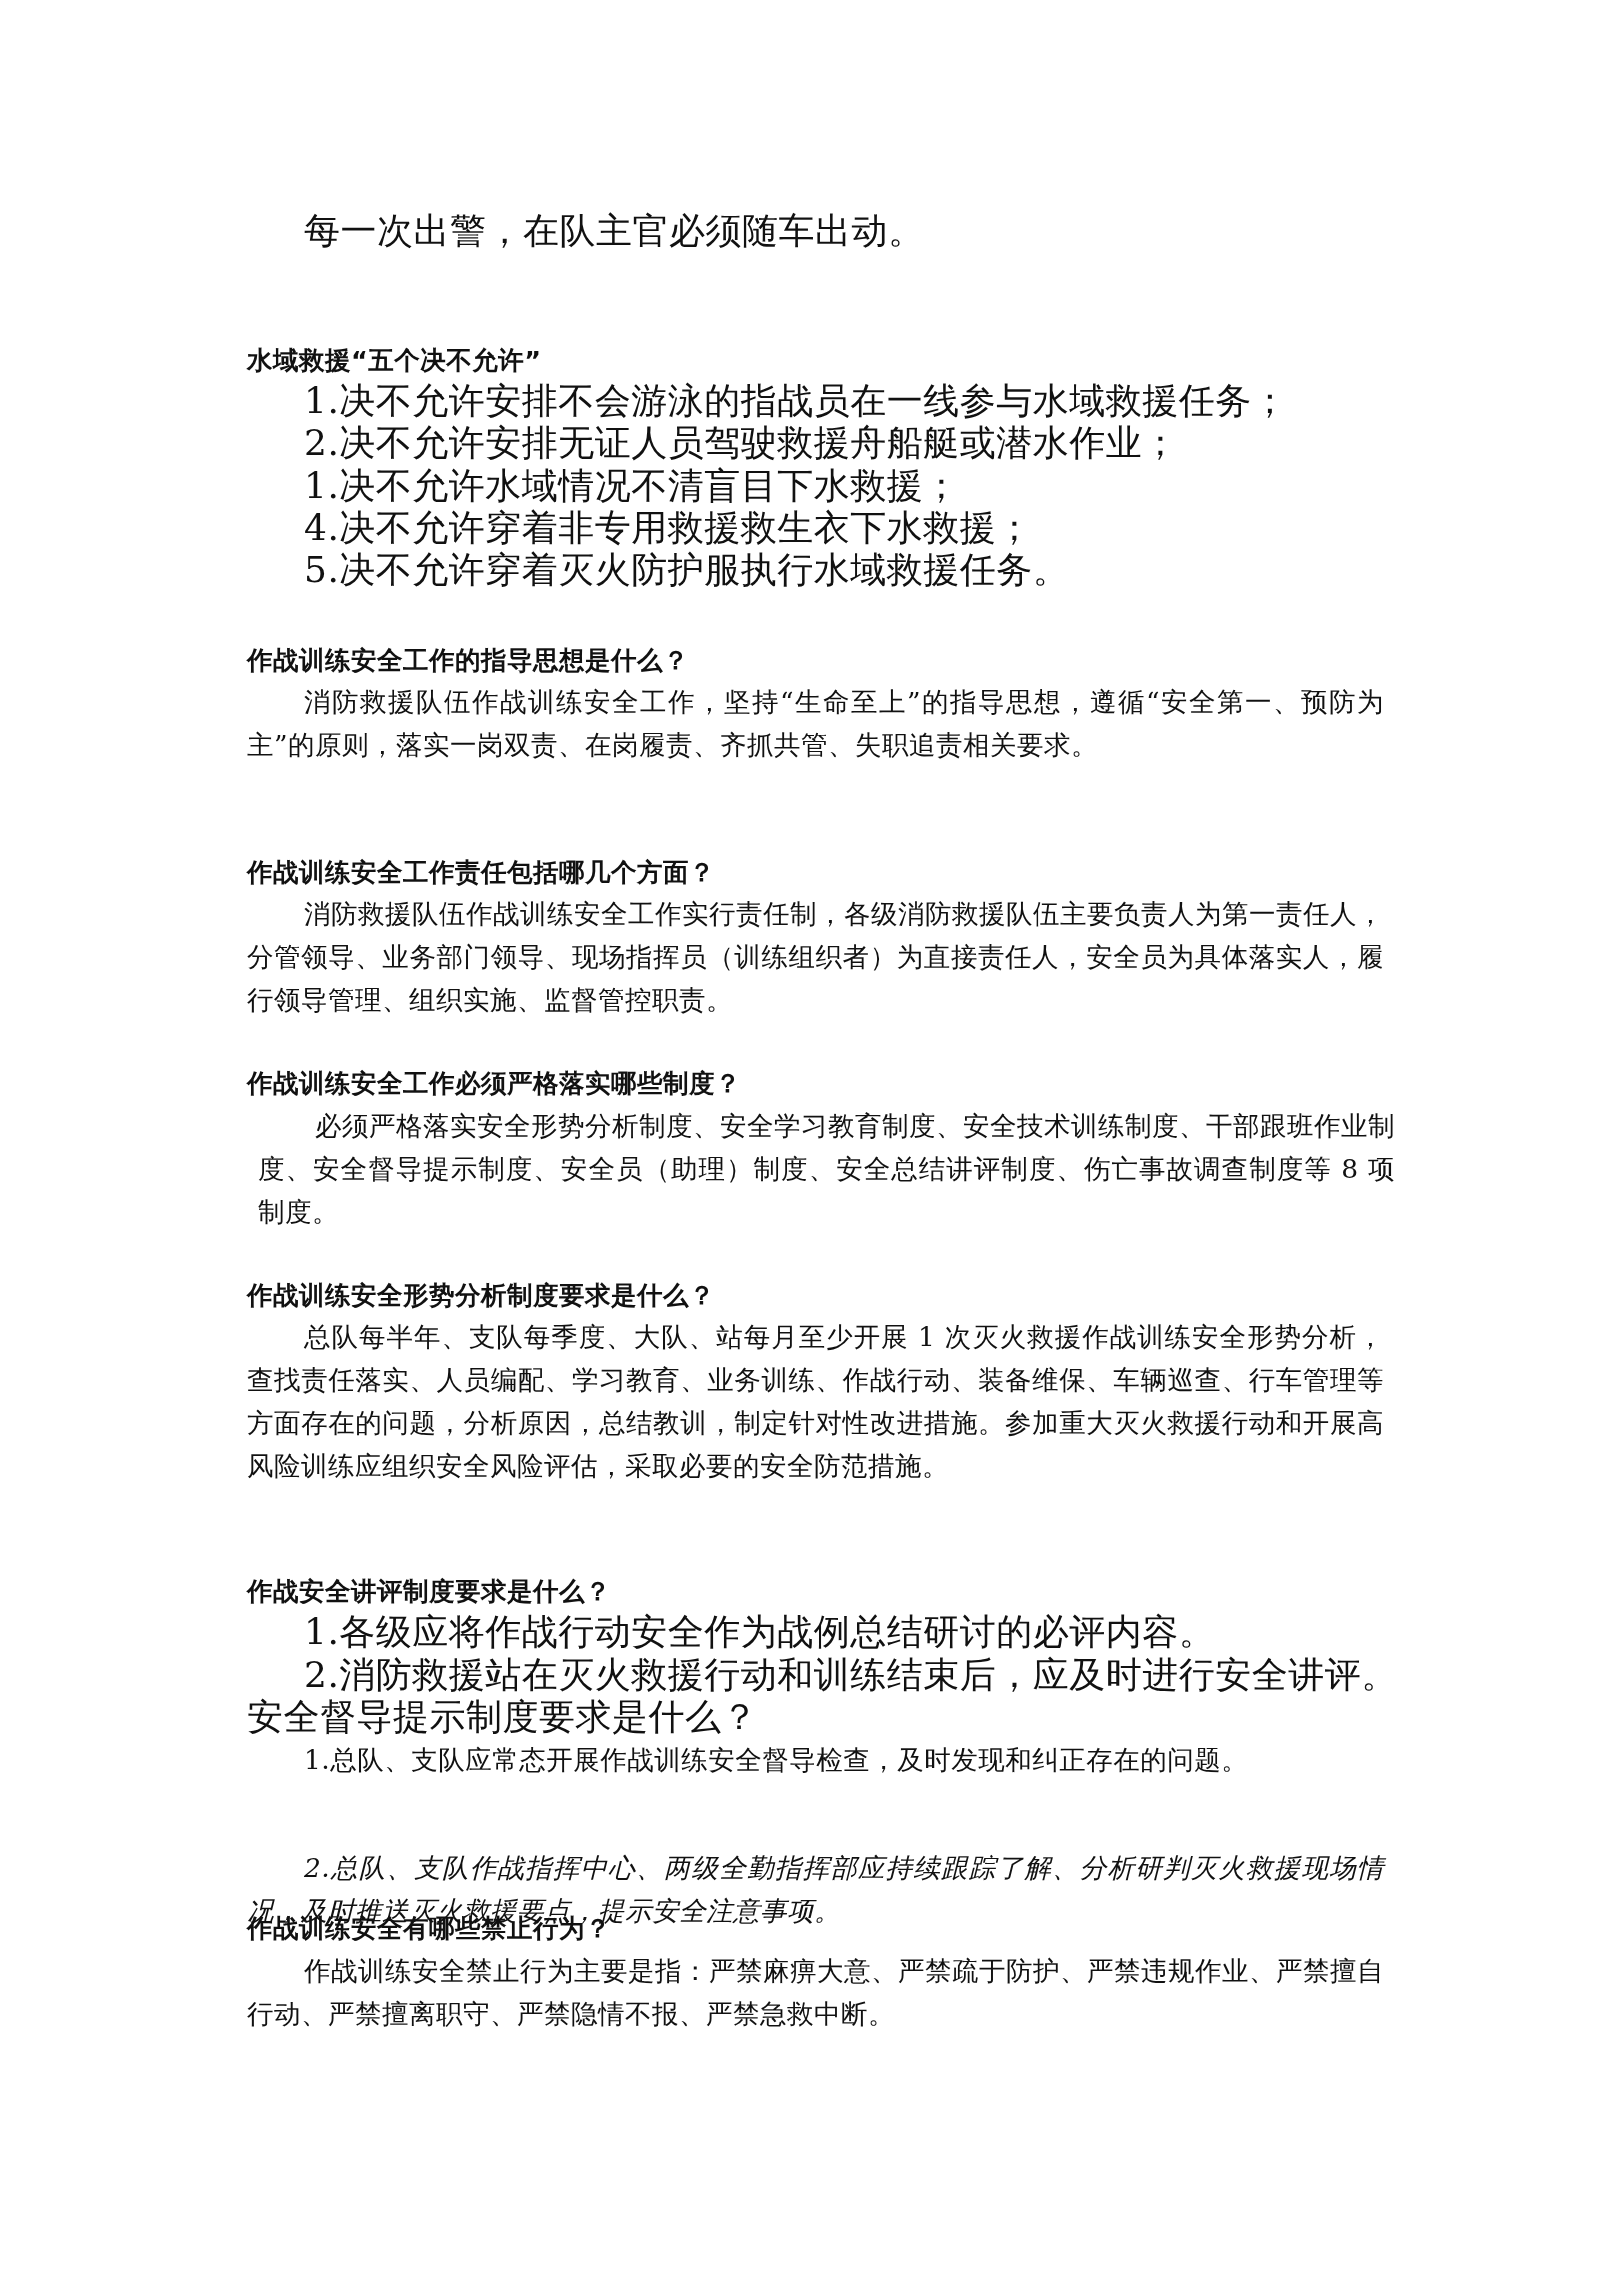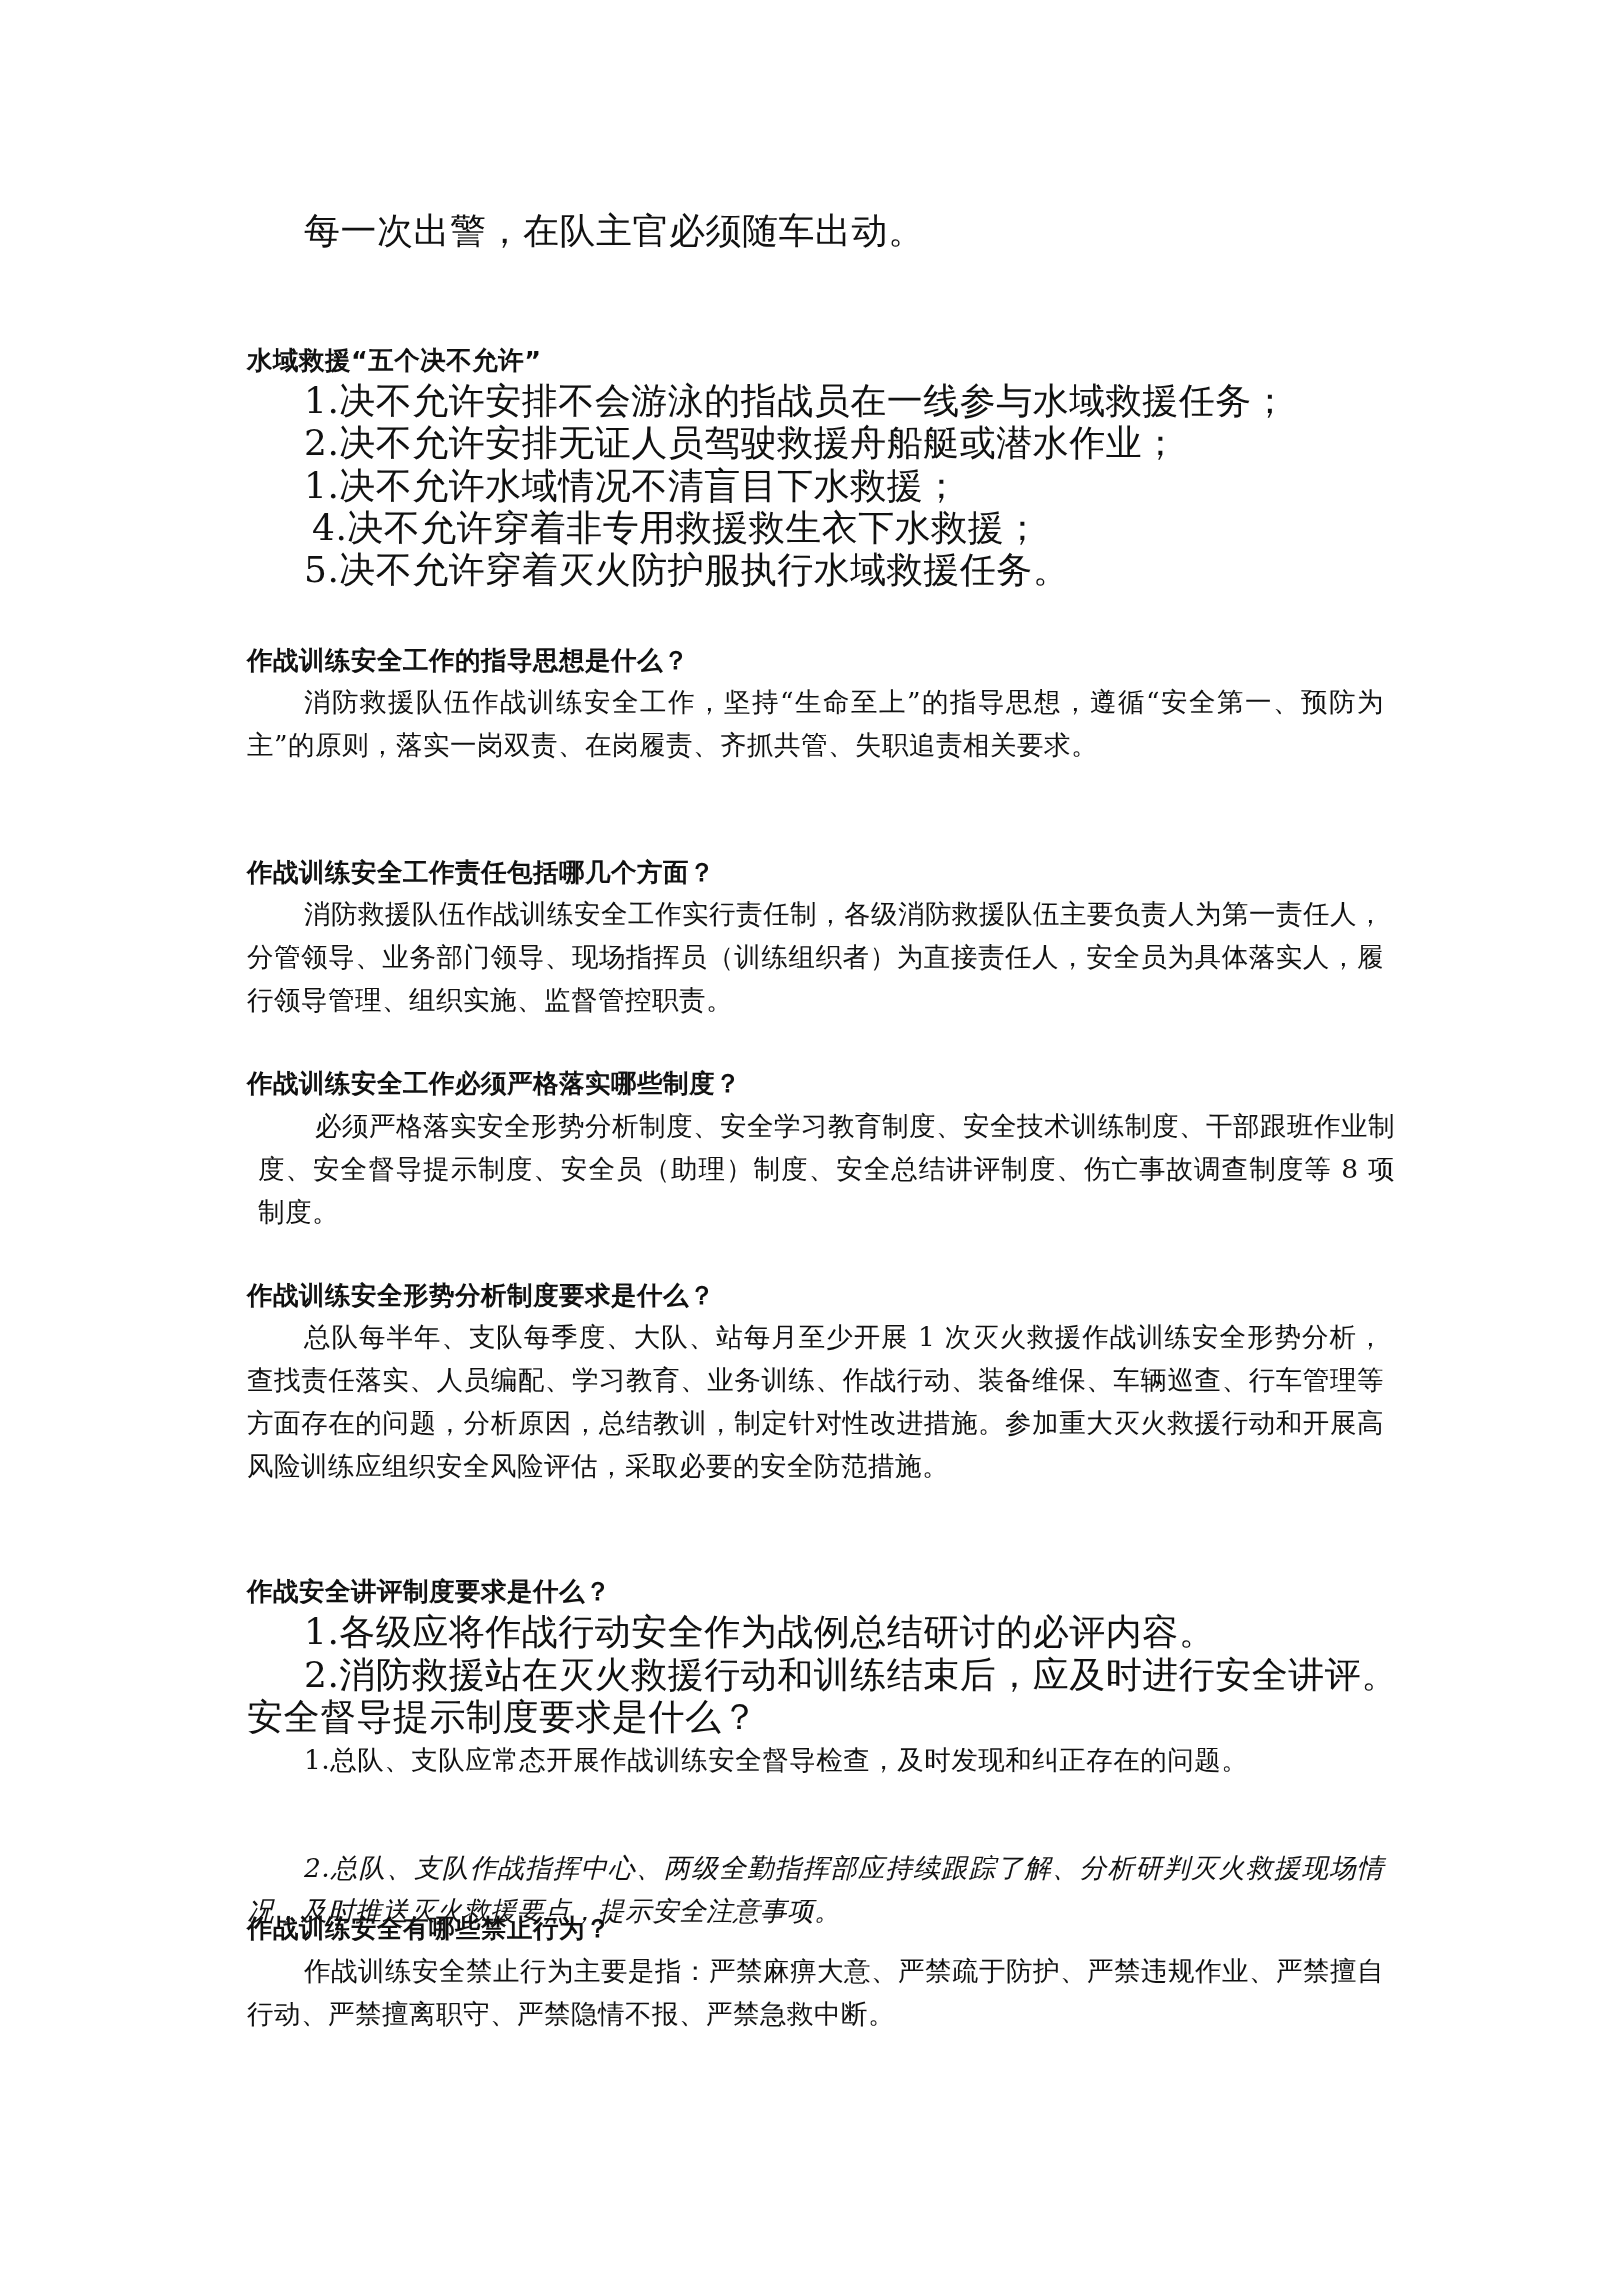--- a/index.html
+++ b/index.html
@@ -14,21 +14,21 @@
 </head>
 <body>
 
 <div class="page">
   <div class="line indent" style="top:210px;">每一次出警，在队主官必须随车出动。</div>
 
   <div class="line heading" style="top:339px;">水域救援“五个决不允许”</div>
   <div class="line indent" style="top:380px;">1.决不允许安排不会游泳的指战员在一线参与水域救援任务；</div>
   <div class="line indent" style="top:422px;">2.决不允许安排无证人员驾驶救援舟船艇或潜水作业；</div>
   <div class="line indent" style="top:465px;">1.决不允许水域情况不清盲目下水救援；</div>
-  <div class="line indent" style="top:507px;margin-left:8px;">4.决不允许穿着非专用救援救生衣下水救援；</div>
+  <div class="line indent" style="top:507px;">4.决不允许穿着非专用救援救生衣下水救援；</div>
   <div class="line indent" style="top:549px;">5.决不允许穿着灭火防护服执行水域救援任务。</div>
 
   <div class="line heading" style="top:639px;">作战训练安全工作的指导思想是什么？</div>
   <div class="para" style="top:680px;">消防救援队伍作战训练安全工作，坚持“生命至上”的指导思想，遵循“安全第一、预防为主”的原则，落实一岗双责、在岗履责、齐抓共管、失职追责相关要求。</div>
 
   <div class="line heading" style="top:851px;">作战训练安全工作责任包括哪几个方面？</div>
   <div class="para" style="top:892px;">消防救援队伍作战训练安全工作实行责任制，各级消防救援队伍主要负责人为第一责任人，分管领导、业务部门领导、现场指挥员（训练组织者）为直接责任人，安全员为具体落实人，履行领导管理、组织实施、监督管控职责。</div>
 
   <div class="line heading" style="top:1062px;text-align:center;">作战训练安全工作必须严格落实哪些制度？</div>
   <div class="para" style="top:1104px;margin-left:11px;">必须严格落实安全形势分析制度、安全学习教育制度、安全技术训练制度、干部跟班作业制度、安全督导提示制度、安全员（助理）制度、安全总结讲评制度、伤亡事故调查制度等 8 项制度。</div>

